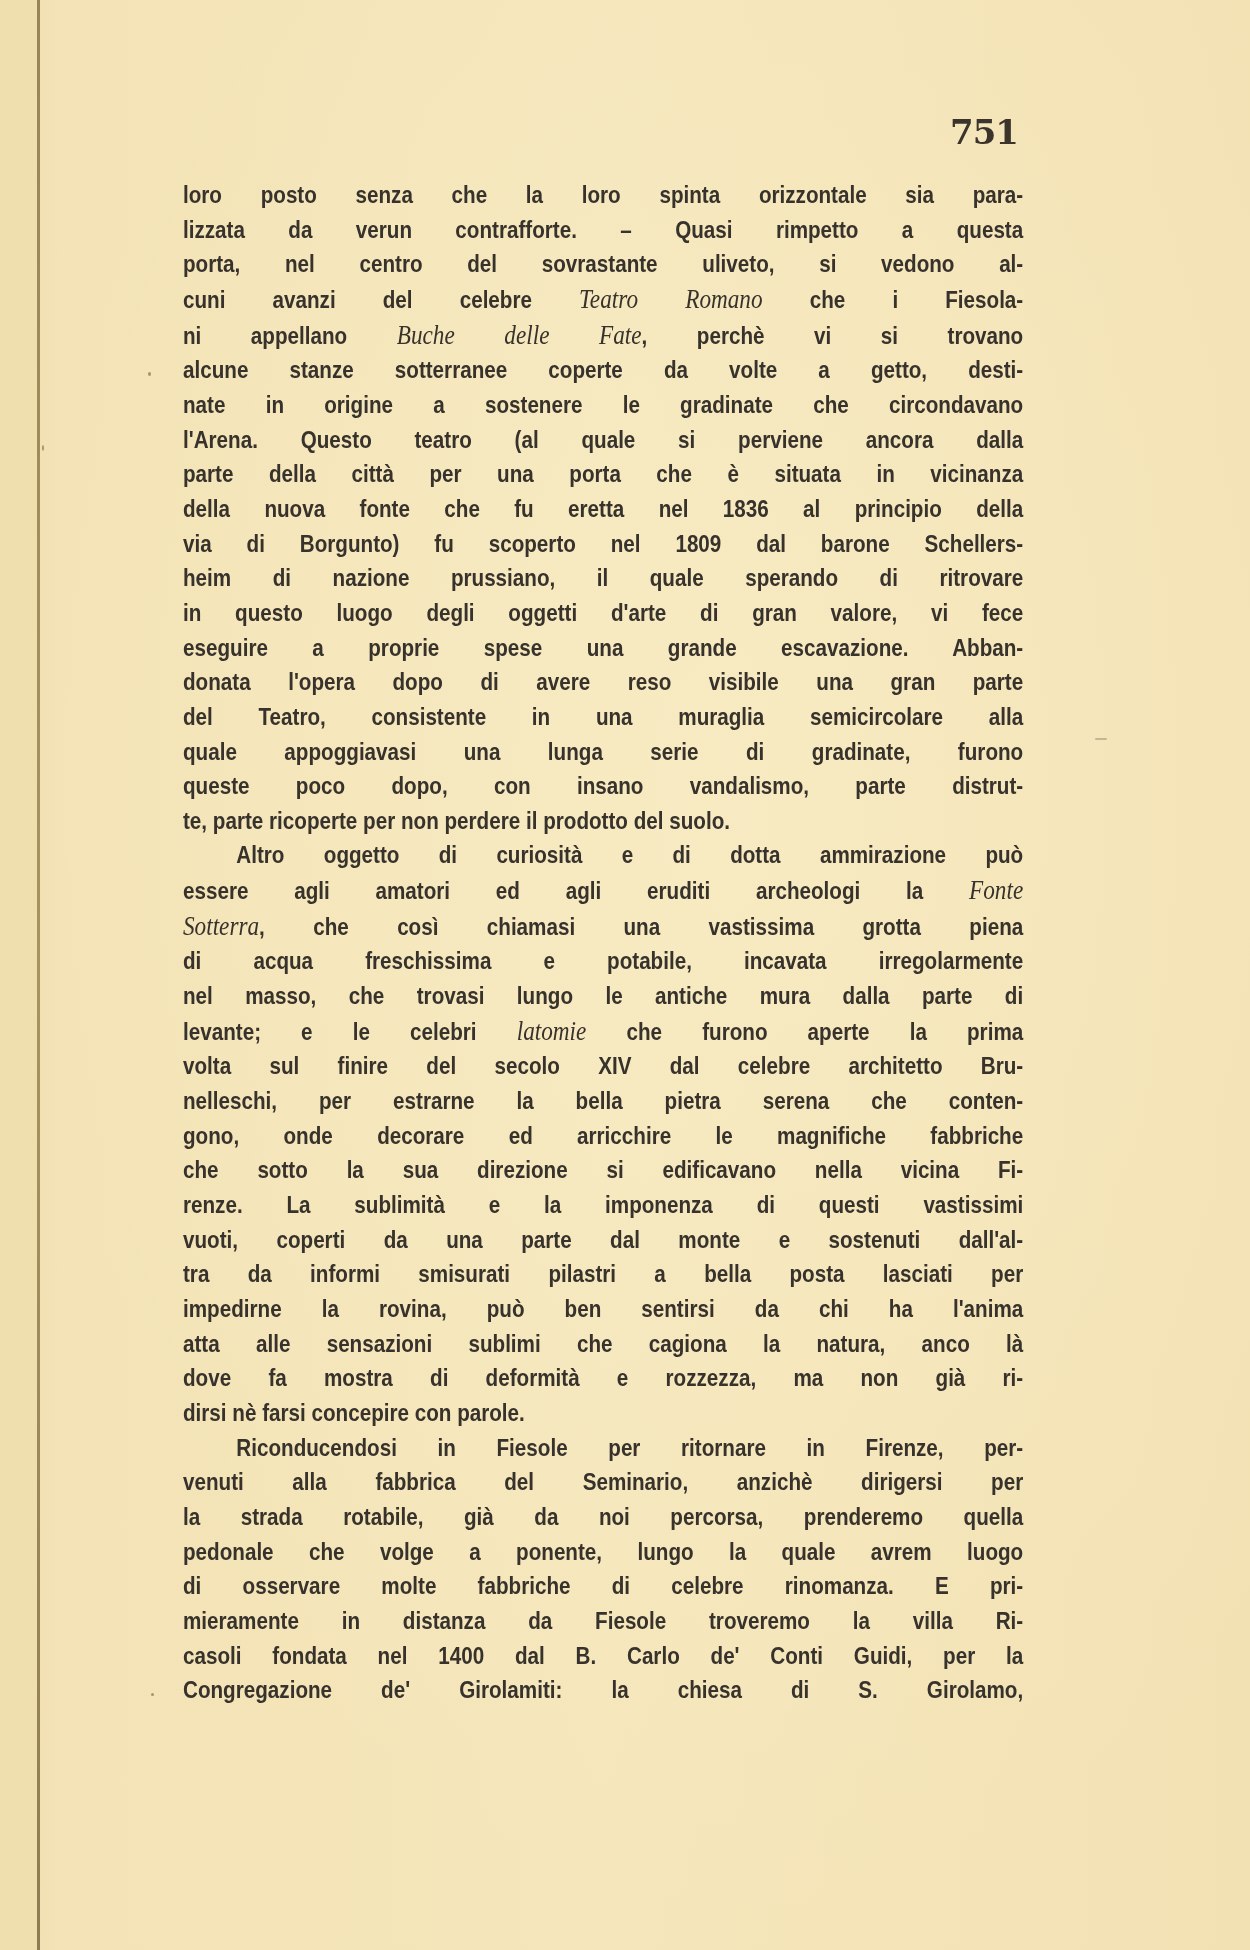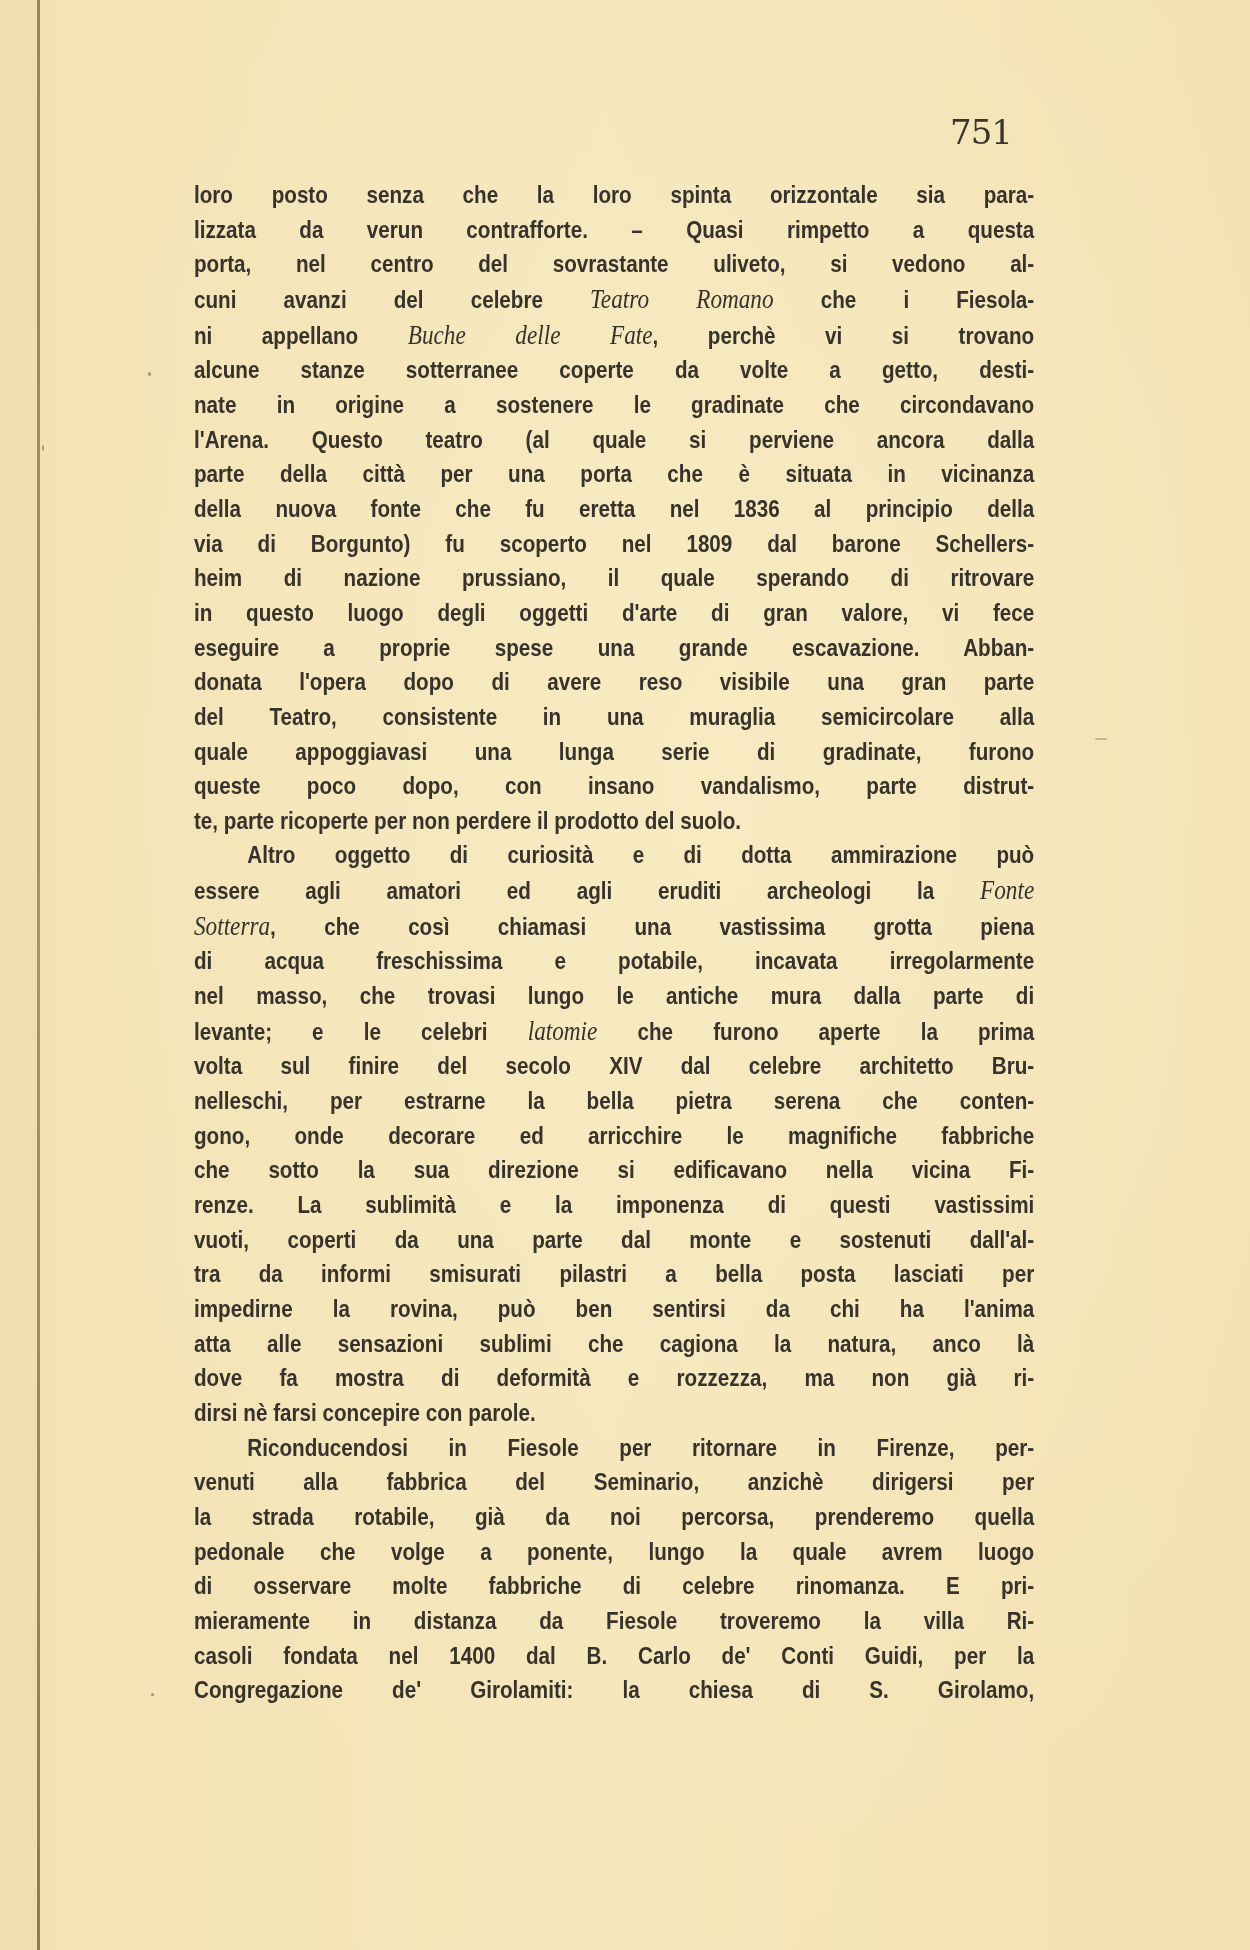--- a/index.html
+++ b/index.html
@@ -19,25 +19,25 @@
     background: linear-gradient(180deg, #8a7446, #9c8551 50%, #7d6a40);
     opacity: 0.85;
   }
   .binding-left {
     position: absolute; left: 0; top: 0; width: 37px; height: 1950px;
     background: #efdeae;
   }
   .folio {
     position: absolute; left: 950px; top: 112px; width: 60px;
     text-align: right;
-    font-family: "DejaVu Serif", serif; font-weight: normal;
+    font-family: "DejaVu Serif", serif; font-weight: bold;
     font-size: 34px; color: #3a342c; letter-spacing: -1px;
   }
   .text-block {
-    position: absolute; left: 194px; top: 178px; width: 840px;
+    position: absolute; left: 183px; top: 178px; width: 840px;
     font-family: "Liberation Sans Narrow", "Liberation Sans", sans-serif;
     font-weight: bold;
     font-size: 24px;
     line-height: 34.65px;
     color: #37322b;
   }
   .line {
     display: block; white-space: nowrap;
     text-align: justify; text-align-last: justify;
     transform-origin: left center;

